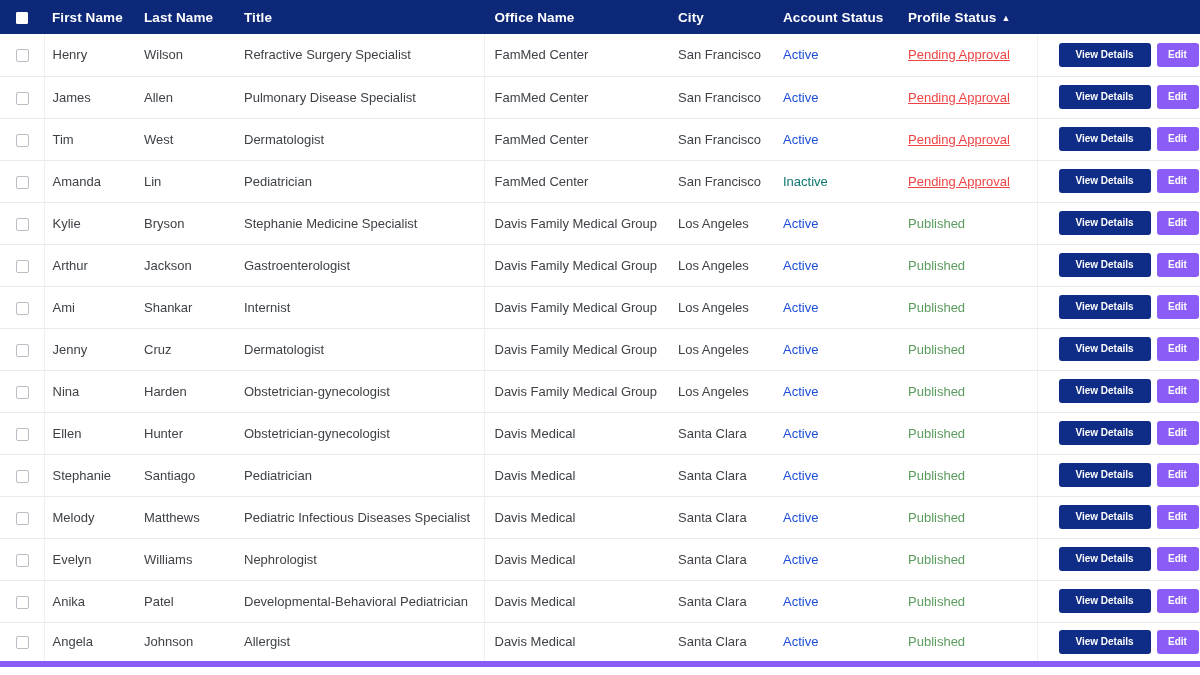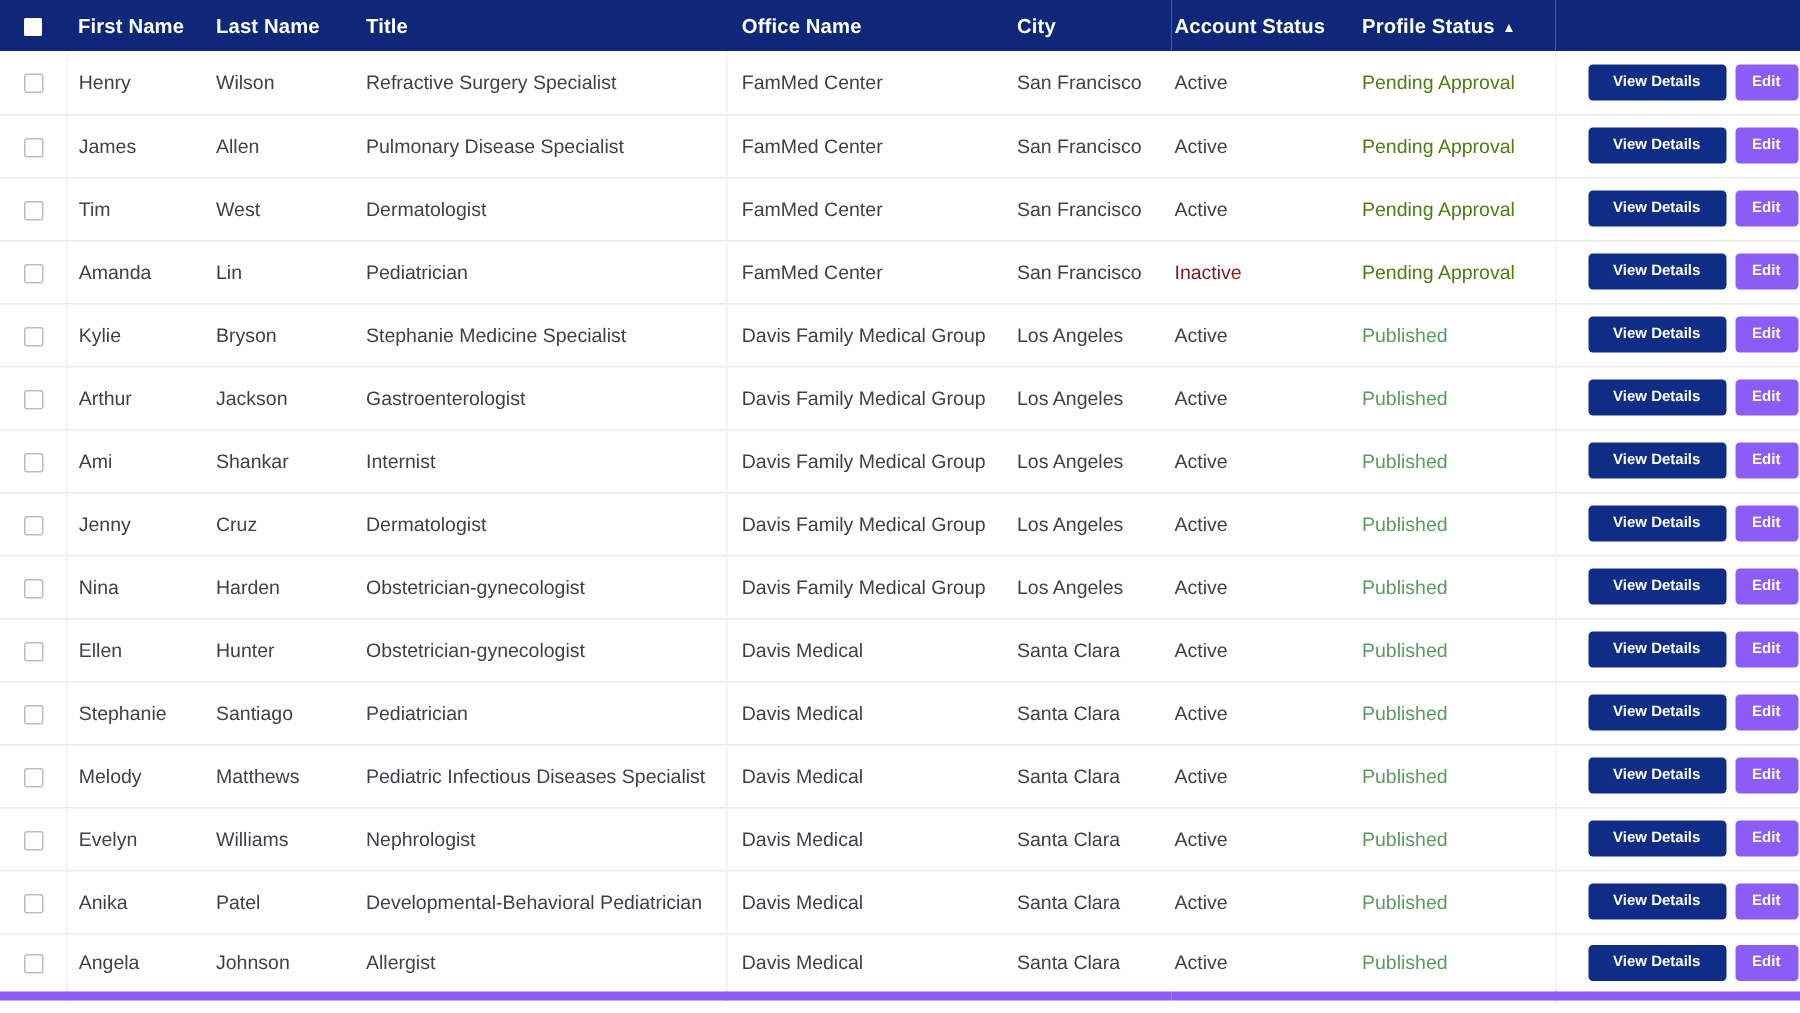--- a/index.html
+++ b/index.html
@@ -116,23 +116,23 @@
     background: #ffffff;
     border: 1px solid #ffffff;
     border-radius: 1px;
     display: inline-block;
     box-sizing: border-box;
     vertical-align: middle;
     cursor: pointer;
   }
 
   
-  .st-active   { color: #404040; }
-  .st-inactive { color: #7f1d1d; }
-  .st-pending  { color: #4d7c0f; }
+  .st-active   { color: #1d4ed8; }
+  .st-inactive { color: #0f766e; }
+  .st-pending  { color: #ef4444; text-decoration: underline; }
   .st-published{ color: #5a9b5e; }
 
   
   .actions-cell {
     display: flex;
     align-items: center;
     gap: 6px;
     padding-left: 21px;
   }
   .btn {

